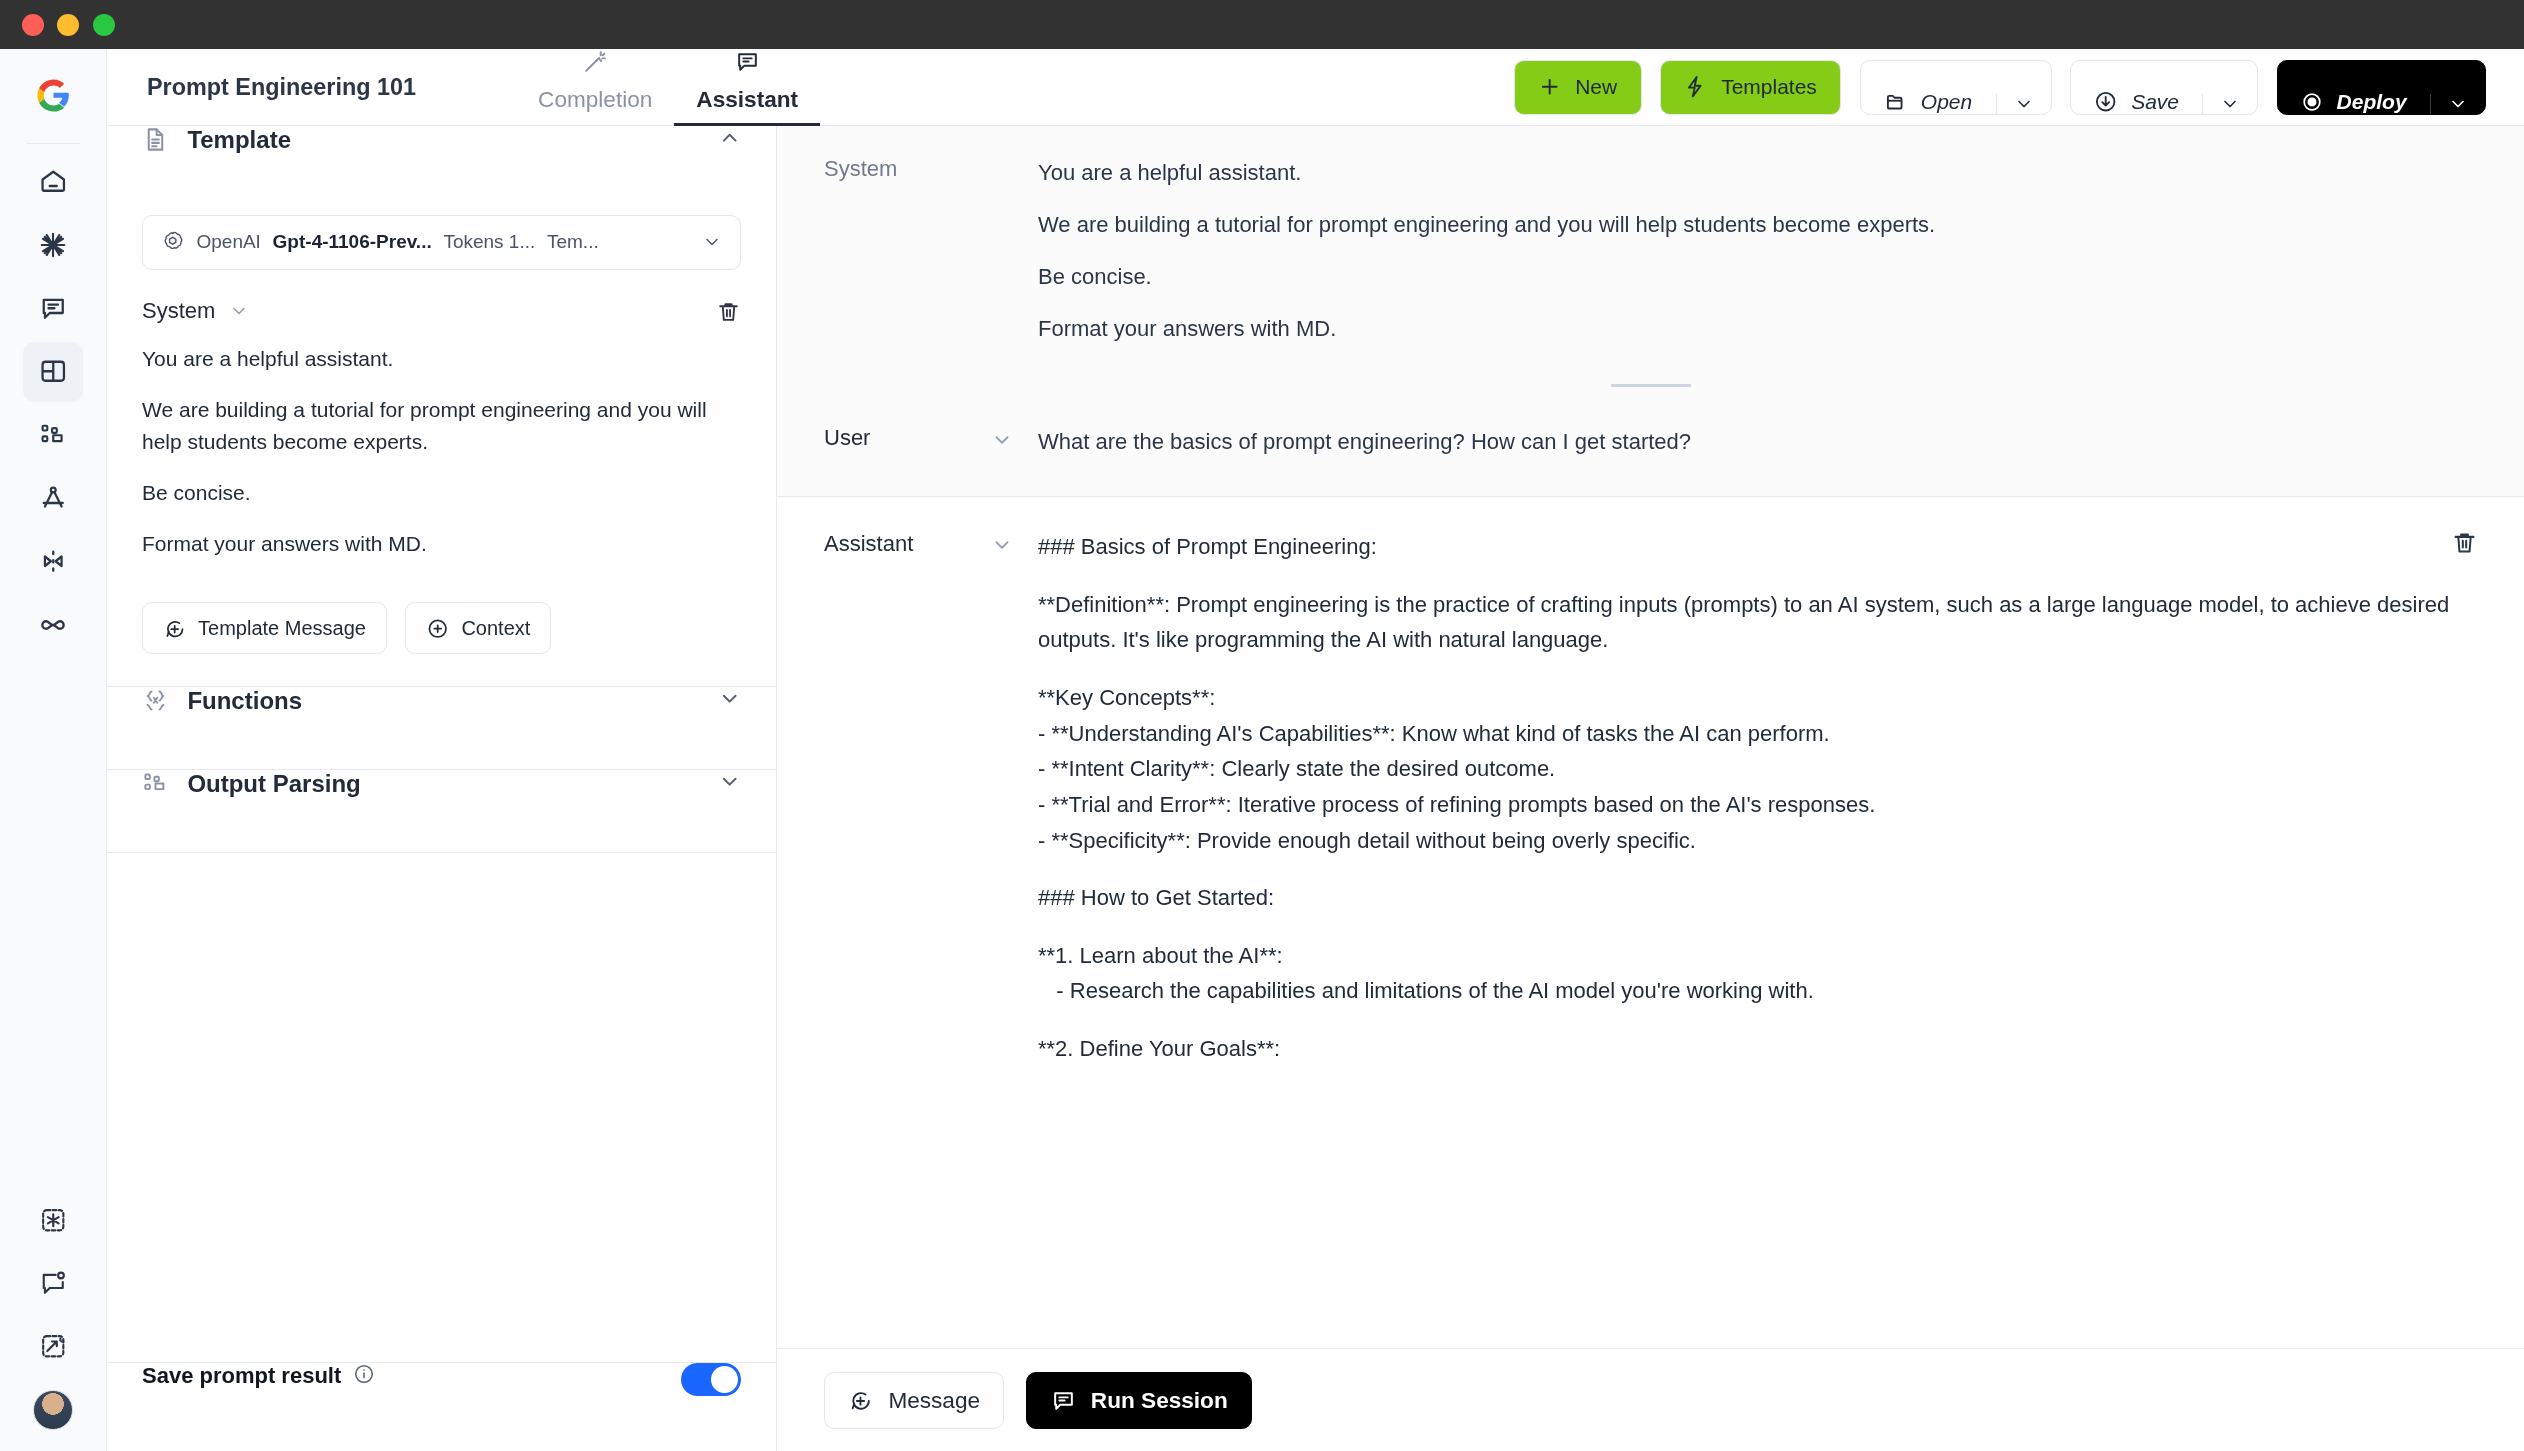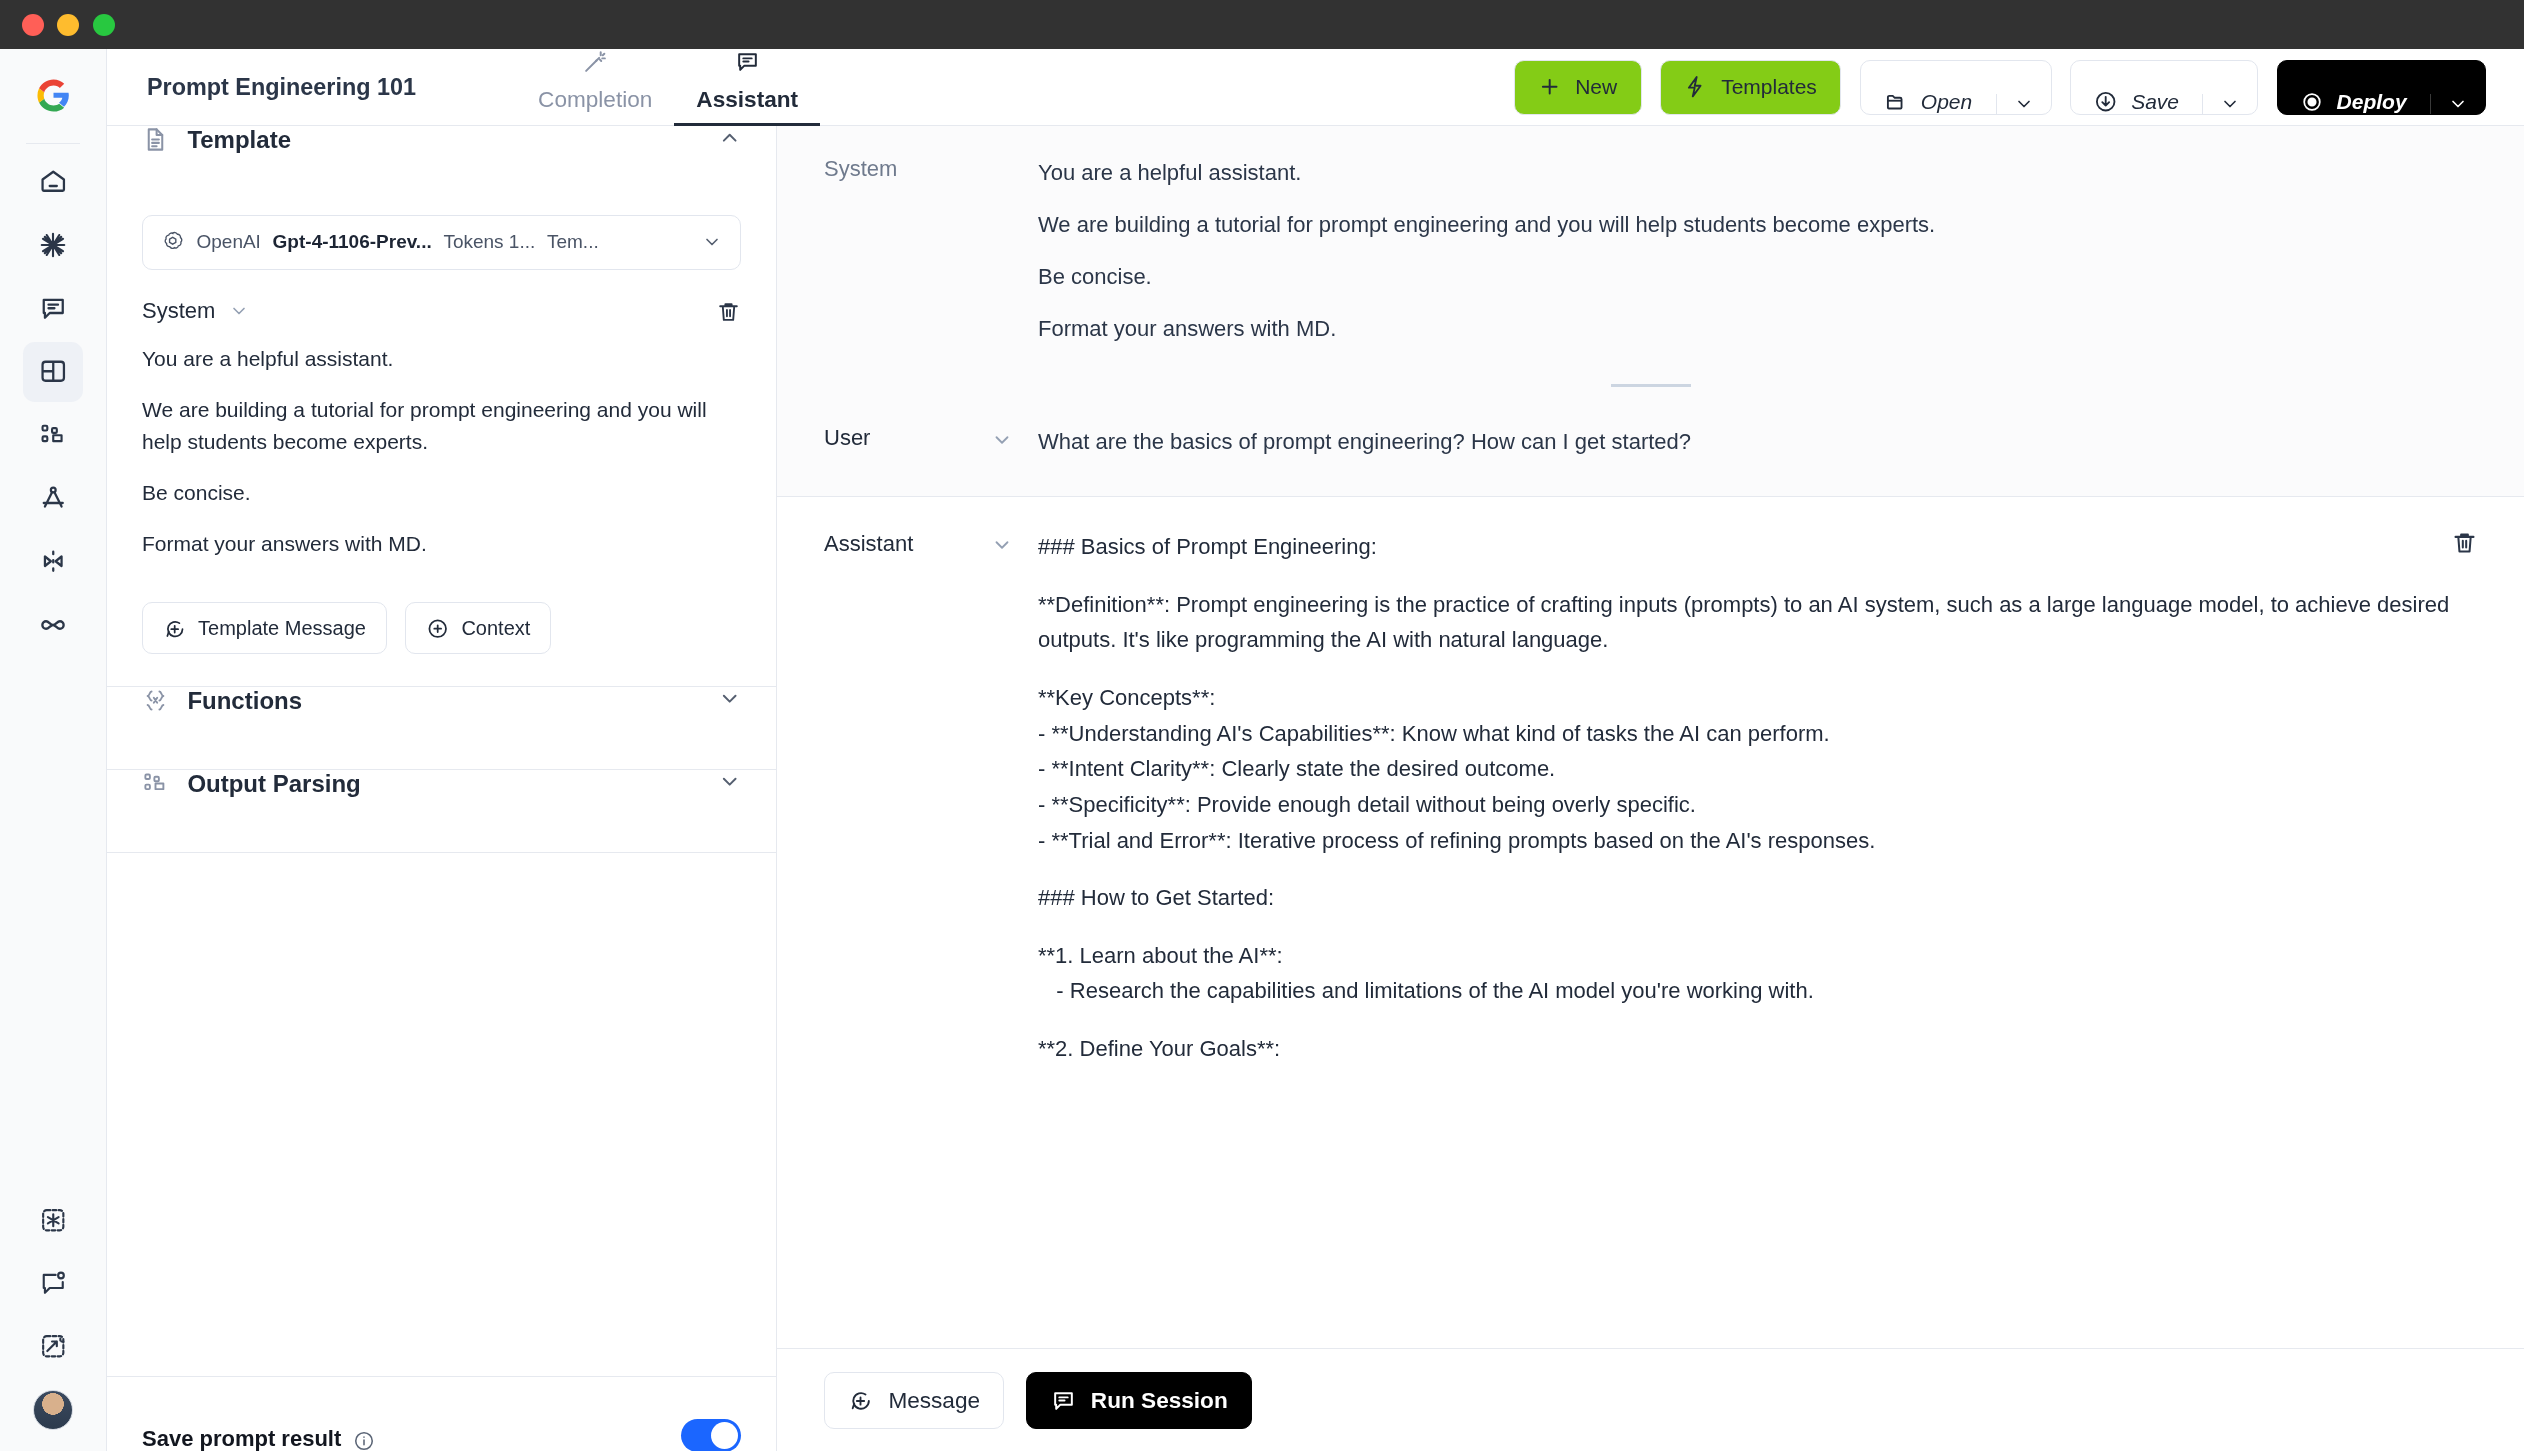--- a/index.html
+++ b/index.html
@@ -108,22 +108,22 @@
 
   .chip-row { display: flex; gap: 18.4px; padding: 23.4px 35px 32px; }
   .chip {
     display: flex; align-items: center; gap: 11.7px; height: 52px; padding: 0 20px;
     border: 0.8px solid #e2e6ee; border-radius: 10px; background: #fff;
     font-size: 20px; color: #222b3a; font-weight: 500; cursor: pointer; white-space: nowrap;
   }
 
   .panel-spacer { flex: 1; }
   .panel-foot {
-    border-top: 0.8px solid #e6e9ef; height: 76px;
-    display: flex; align-items: flex-end; padding: 0 35px; gap: 11.7px;
+    border-top: 0.8px solid #e6e9ef; height: 90px;
+    display: flex; align-items: flex-start; padding: 0 35px; gap: 11.7px;
   }
   .foot-label { font-size: 22px; font-weight: 600; color: #12161f; }
   .toggle {
     margin-left: auto; width: 60px; height: 33px; border-radius: 16.7px;
     background: #1b66ff; position: relative; cursor: pointer;
   }
   .toggle .knob { position: absolute; top: 3.3px; right: 3.3px; width: 27px; height: 27px; border-radius: 50%; background: #fff; }
 
   
   .main {
@@ -581,22 +581,22 @@
             </svg>
         </div>
         <div class="msg-text">
           <div class="md-line">### Basics of Prompt Engineering:</div>
           <div class="md-gap"></div>
           <div class="md-line">**Definition**: Prompt engineering is the practice of crafting inputs (prompts) to an AI system, such as a large language model, to achieve desired outputs. It's like programming the AI with natural language.</div>
           <div class="md-gap"></div>
           <div class="md-line">**Key Concepts**:</div>
           <div class="md-line">- **Understanding AI's Capabilities**: Know what kind of tasks the AI can perform.</div>
           <div class="md-line">- **Intent Clarity**: Clearly state the desired outcome.</div>
+          <div class="md-line">- **Trial and Error**: Iterative process of refining prompts based on the AI's responses.</div>
           <div class="md-line">- **Specificity**: Provide enough detail without being overly specific.</div>
-          <div class="md-line">- **Trial and Error**: Iterative process of refining prompts based on the AI's responses.</div>
           <div class="md-gap"></div>
           <div class="md-line">### How to Get Started:</div>
           <div class="md-gap"></div>
           <div class="md-line">**1. Learn about the AI**:</div>
           <div class="md-line">   - Research the capabilities and limitations of the AI model you're working with.</div>
           <div class="md-gap"></div>
           <div class="md-line">**2. Define Your Goals**:</div>
         </div>
       </div>
     </div>

